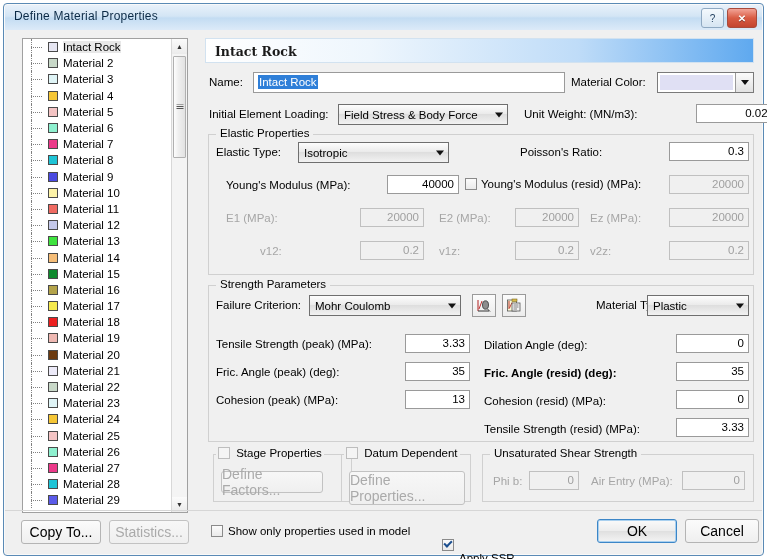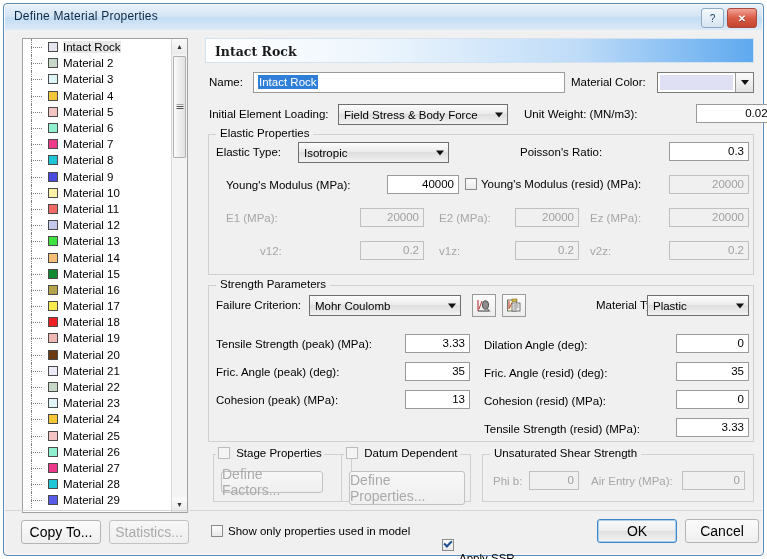--- a/index.html
+++ b/index.html
@@ -587,21 +587,21 @@
         <div class="tf" style="position:absolute; left:196px; top:48px; width:65px; line-height:17px;">3.33</div>
         <div class="row" style="left:275px; top:53px;">
           <span class="lbl">Dilation Angle (deg):</span>
         </div>
         <div class="tf" style="position:absolute; left:467px; top:48px; width:73px; line-height:17px;">0</div>
 
         <div class="row" style="left:7px; top:80px;">
           <span class="lbl">Fric. Angle (peak) (deg):</span>
         </div>
         <div class="tf" style="position:absolute; left:196px; top:76px; width:65px; line-height:17px;">35</div>
-        <div class="row" style="left:275px; top:81px;">
+        <div class="row" style="left:275px; top:81px;font-weight:bold;">
           <span class="lbl">Fric. Angle (resid) (deg):</span>
         </div>
         <div class="tf" style="position:absolute; left:467px; top:76px; width:73px; line-height:17px;">35</div>
 
         <div class="row" style="left:7px; top:108px;">
           <span class="lbl">Cohesion (peak) (MPa):</span>
         </div>
         <div class="tf" style="position:absolute; left:196px; top:104px; width:65px; line-height:17px;">13</div>
         <div class="row" style="left:275px; top:109px;">
           <span class="lbl">Cohesion (resid) (MPa):</span>

